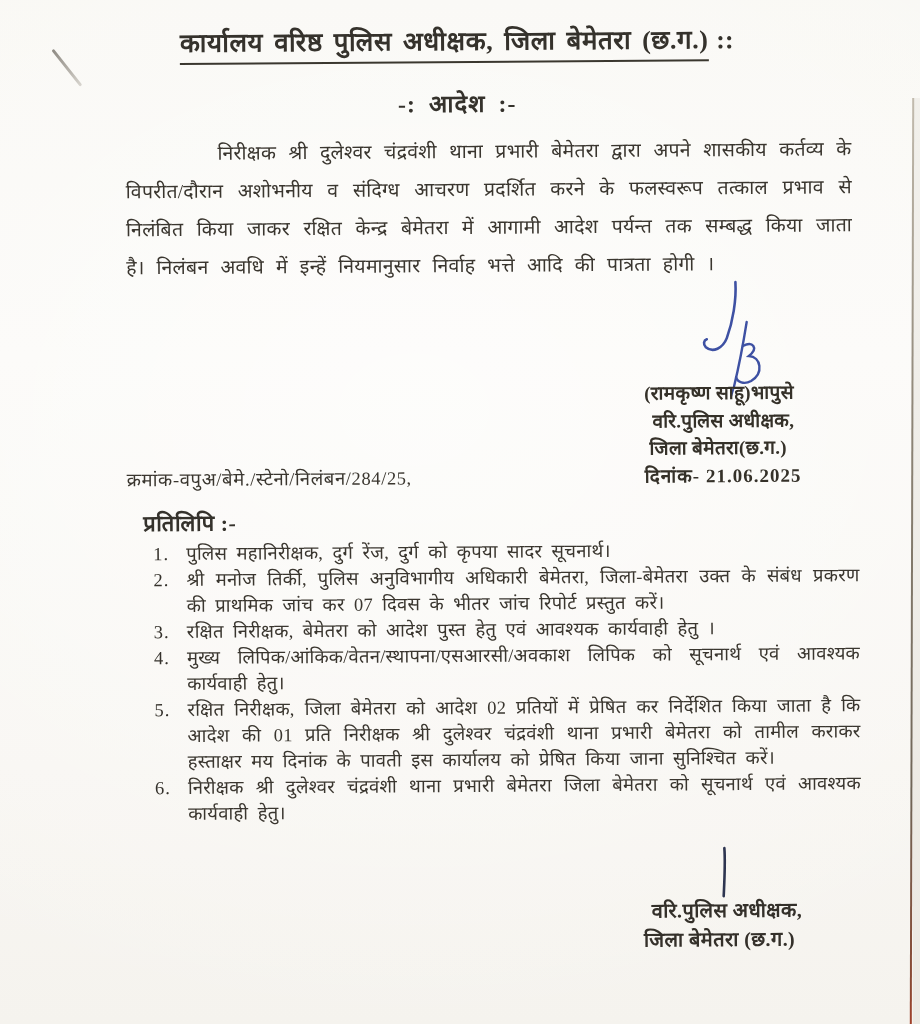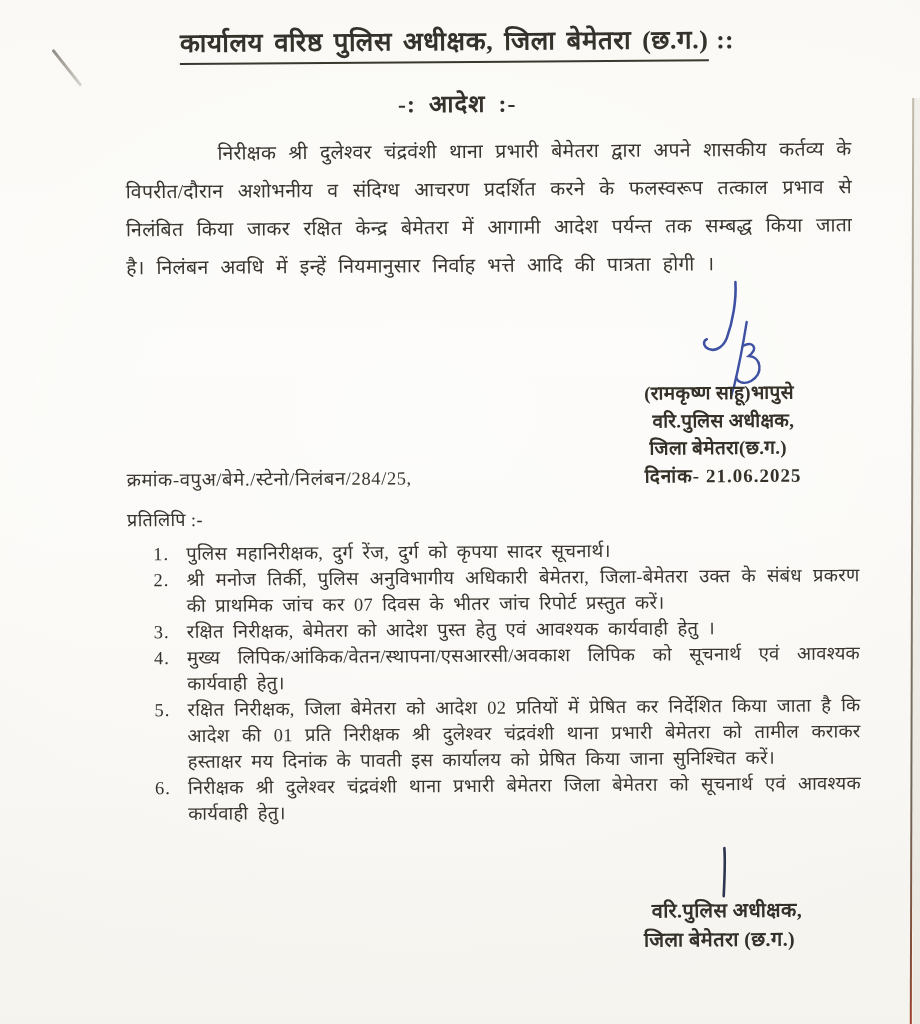--- a/index.html
+++ b/index.html
@@ -64,22 +64,22 @@
     color: #353129;
   }
   .signatory-block .date-line { font-weight: 600; letter-spacing: 1px; }
 
   
   .ref-line {
     position: absolute; left: 127px; top: 464px;
     font-size: 18.5px; letter-spacing: .6px; color: #3a362f;
   }
   .copy-label {
-    position: absolute; left: 127px; top: 505px;
-    font-size: 18px; font-weight: 400; letter-spacing: .5px;
+    position: absolute; left: 143px; top: 505px;
+    font-size: 22px; font-weight: 700; letter-spacing: .5px;
   }
   .copy-list { position: absolute; left: 153px; top: 539px; width: 706px; }
   .copy-item { display: flex; align-items: flex-start; }
   .copy-item .num {
     flex: 0 0 33px; font-size: 18.5px; line-height: 26px; letter-spacing: 1px;
   }
   .copy-item .txt {
     flex: 1; font-size: 18.5px; line-height: 26px; text-align: justify;
     word-spacing: 4.5px; letter-spacing: .2px; color: #3a362f;
   }

